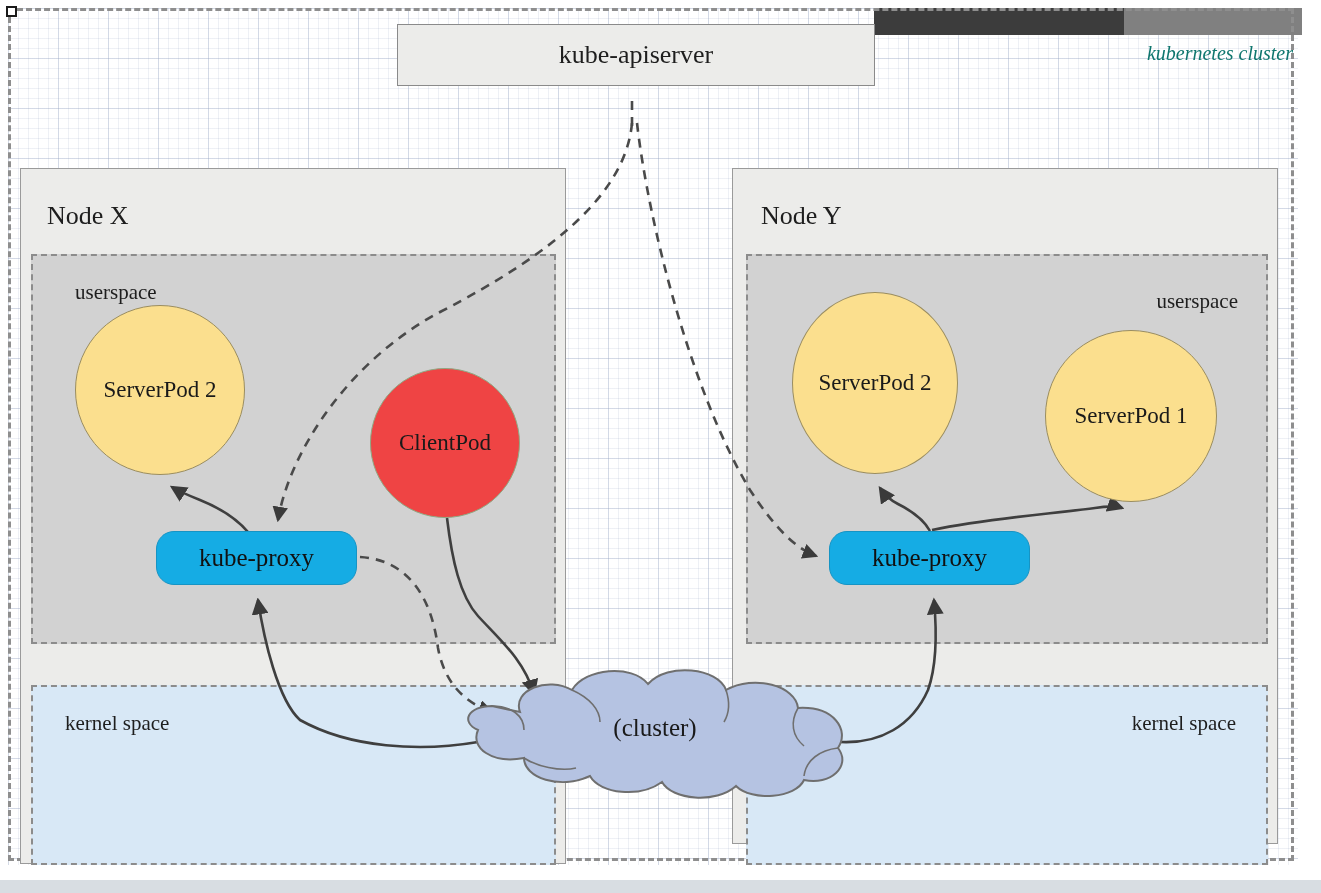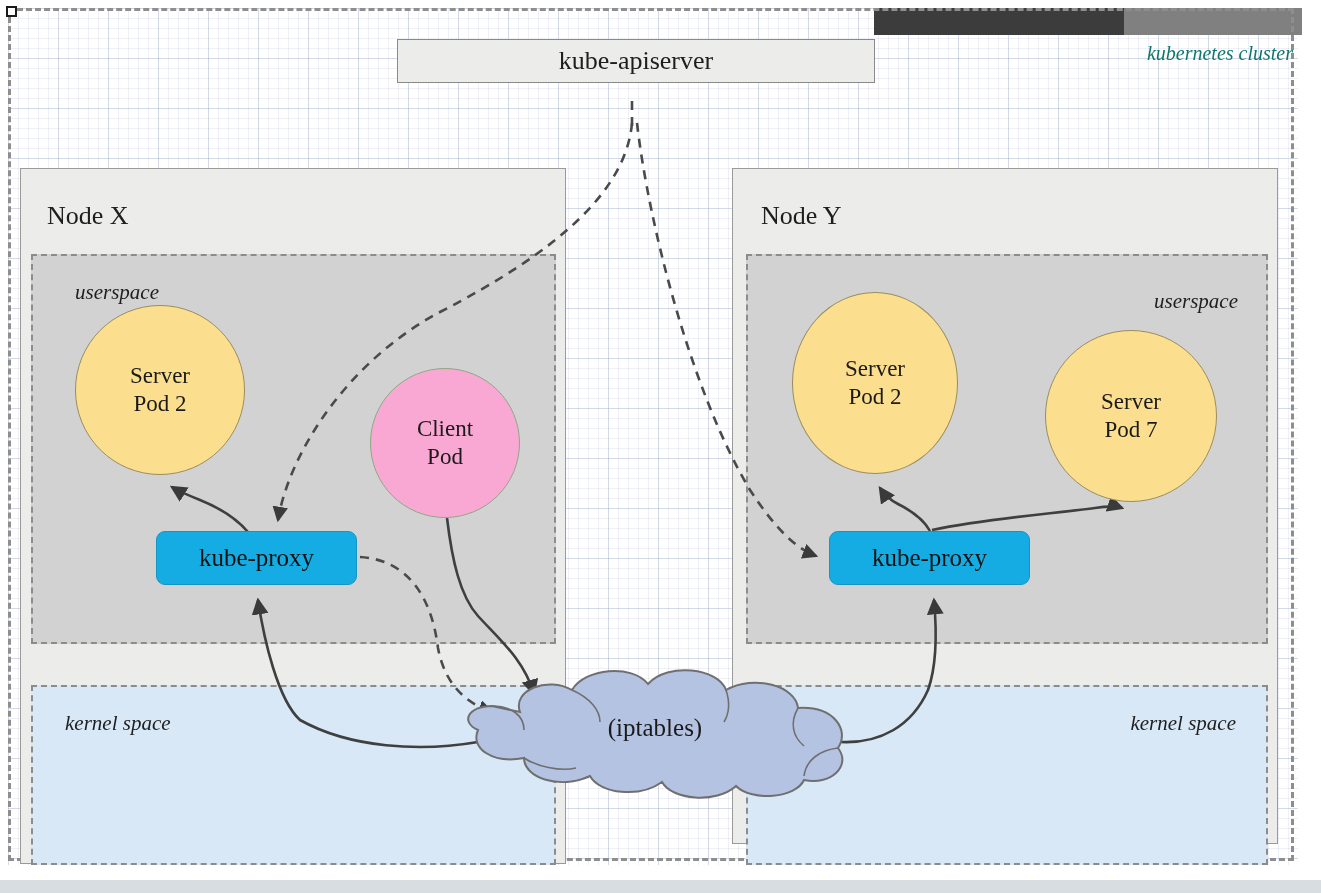--- a/index.html
+++ b/index.html
@@ -55,22 +55,22 @@
     right: 28px;
     top: 42px;
     font-size: 20px;
     color: #0f766e;
     white-space: nowrap;
     font-style: italic;
   }
 
   .apiserver {
     position: absolute;
-    left: 397px; top: 39px;
-    width: 478px; height: 44px;
+    left: 397px; top: 24px;
+    width: 478px; height: 62px;
     background: #ececea;
     border: 1px solid #8a8a8a;
     box-sizing: border-box;
     display: flex;
     align-items: center;
     justify-content: center;
     font-size: 26px;
     color: #1e1e1e;
   }
 
@@ -110,53 +110,51 @@
     margin-top: 32px;
   }
   #kernel-x { left: 10px; top: 484px; width: 525px; height: 180px; }
   #kernel-y { left: 13px; top: 484px; width: 522px; height: 180px; }
 
   .zone-label {
     position: absolute;
     font-size: 21px;
     color: #1e1e1e;
     white-space: nowrap;
-    font-style: italic;
   }
   #userspace-label-x { left: 42px; top: 24px; }
   #userspace-label-y { right: 28px; top: 33px; }
   #kernel-label-x { left: 32px; top: 24px; }
   #kernel-label-y { right: 30px; top: 24px; }
 
   .pod {
     position: absolute;
     border-radius: 50%;
     box-sizing: border-box;
     display: flex;
-    flex-direction: column;
     align-items: center;
     justify-content: center;
     font-size: 23px;
     line-height: 1.22;
     color: #1a1a1a;
     text-align: center;
   }
   .pod-server { background: #fbdf8e; border: 1px solid #9a8d60; }
-  .pod-client { background: #f9a8d4; border: 1px solid #8fa882; }
+  .pod-client { background: #ef4444; border: 1px solid #8fa882; }
 
   #pod-server-1 { left: 75px; top: 305px; width: 170px; height: 170px; }
   #pod-client   { left: 370px; top: 368px; width: 150px; height: 150px; }
   #pod-server-2 { left: 792px; top: 292px; width: 166px; height: 182px; }
   #pod-server-3 { left: 1045px; top: 330px; width: 172px; height: 172px; }
 
   .kube-proxy {
     position: absolute;
     background: #15ace4;
     border: 1px solid #1694c4;
-    border-radius: 9px;
+    border-radius: 18px;
     box-sizing: border-box;
     display: flex;
     align-items: center;
     justify-content: center;
     font-size: 25px;
     color: #111111;
   }
   #kube-proxy-x { left: 156px; top: 531px; width: 201px; height: 54px; }
   #kube-proxy-y { left: 829px; top: 531px; width: 201px; height: 54px; }
 
@@ -287,27 +285,27 @@
     <span>Pod</span>
   </div>
 
   <div class="pod pod-server" id="pod-server-2">
     <span>Server</span>
     <span>Pod 2</span>
   </div>
 
   <div class="pod pod-server" id="pod-server-3">
     <span>Server</span>
-    <span>Pod 7</span>
+    <span>Pod 1</span>
   </div>
 
   <div class="kube-proxy" id="kube-proxy-x">kube-proxy</div>
 
   <div class="kube-proxy" id="kube-proxy-y">kube-proxy</div>
 
   <div class="apiserver">kube-apiserver</div>
 
   <div class="cloud-label">
-    <div>(iptables)</div>
+    <div>(cluster)</div>
   </div>
 
   <div class="bottom-strip"></div>
 </div>
 
 </body></html>

